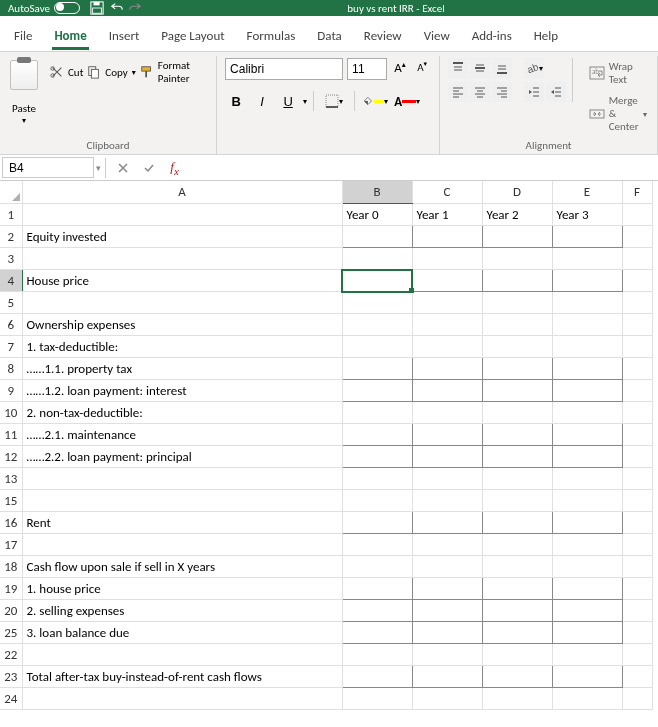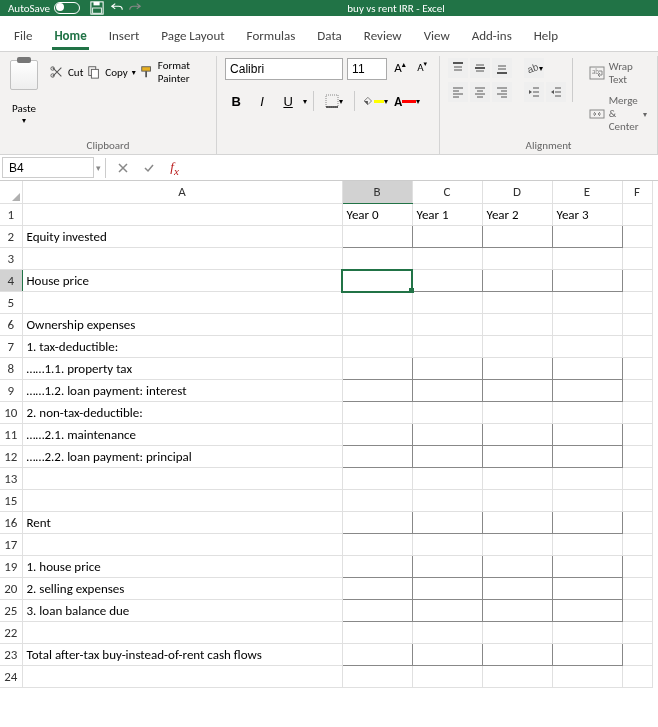--- a/index.html
+++ b/index.html
@@ -483,20 +483,29 @@
     <tr>
           <td class="row-header">17</td>
       <td class="colA"></td>
           <td class="colB"></td>
           <td class="colC"></td>
           <td class="colD"></td>
           <td class="colE"></td>
           <td class="colF"></td>
         </tr>
     <tr>
+          <td class="row-header">18</td>
+      <td class="colA">Cash flow upon sale if sell in X years</td>
+          <td class="colB"></td>
+          <td class="colC"></td>
+          <td class="colD"></td>
+          <td class="colE"></td>
+          <td class="colF"></td>
+        </tr>
+    <tr>
           <td class="row-header">19</td>
       <td class="colA">1. house price</td>
       <td class="colB bordered shaded"></td>
       <td class="colC bordered"></td>
       <td class="colD bordered"></td>
       <td class="colE bordered"></td>
       <td class="colF"></td>
         </tr>
     <tr>
           <td class="row-header">20</td>

